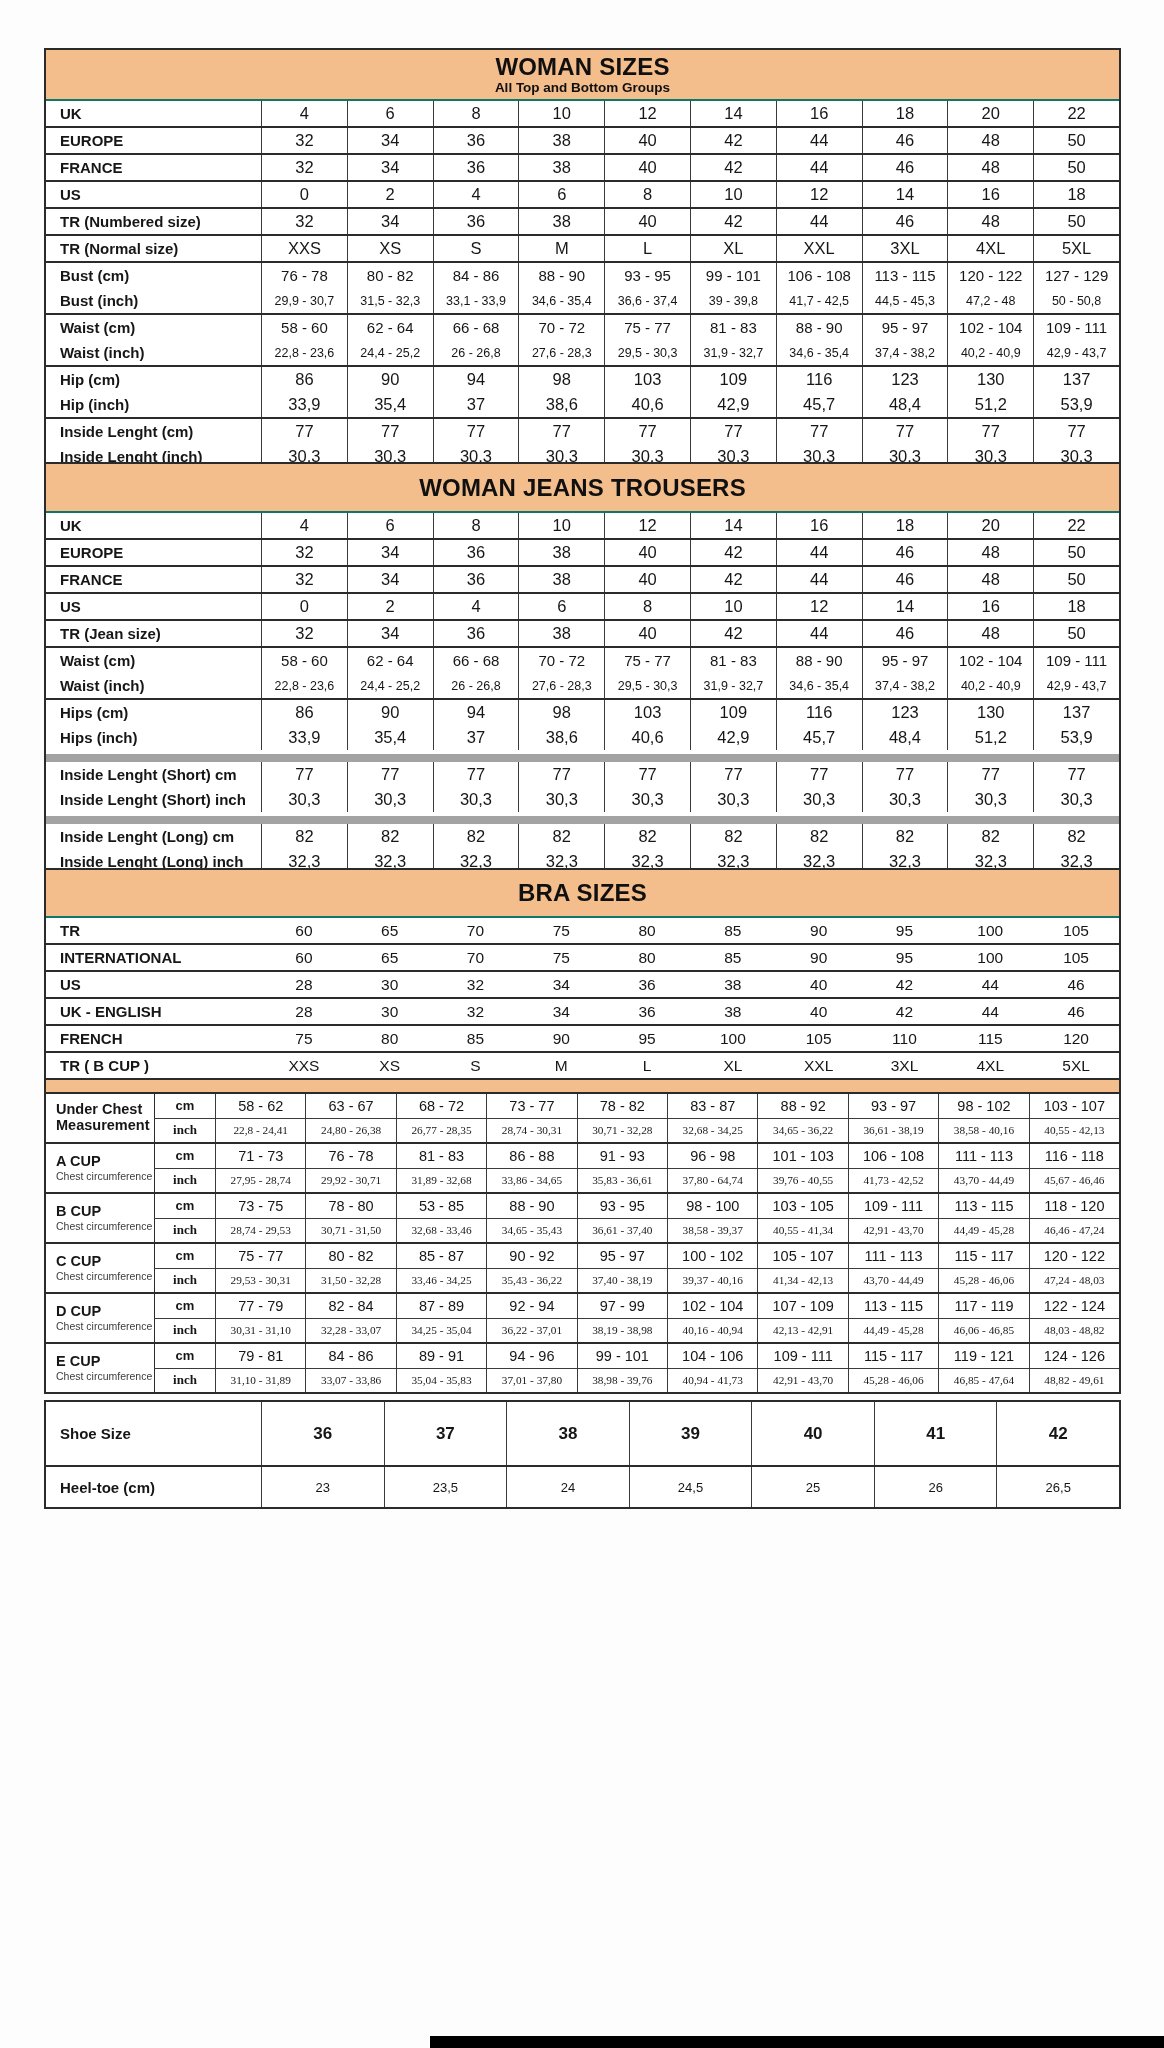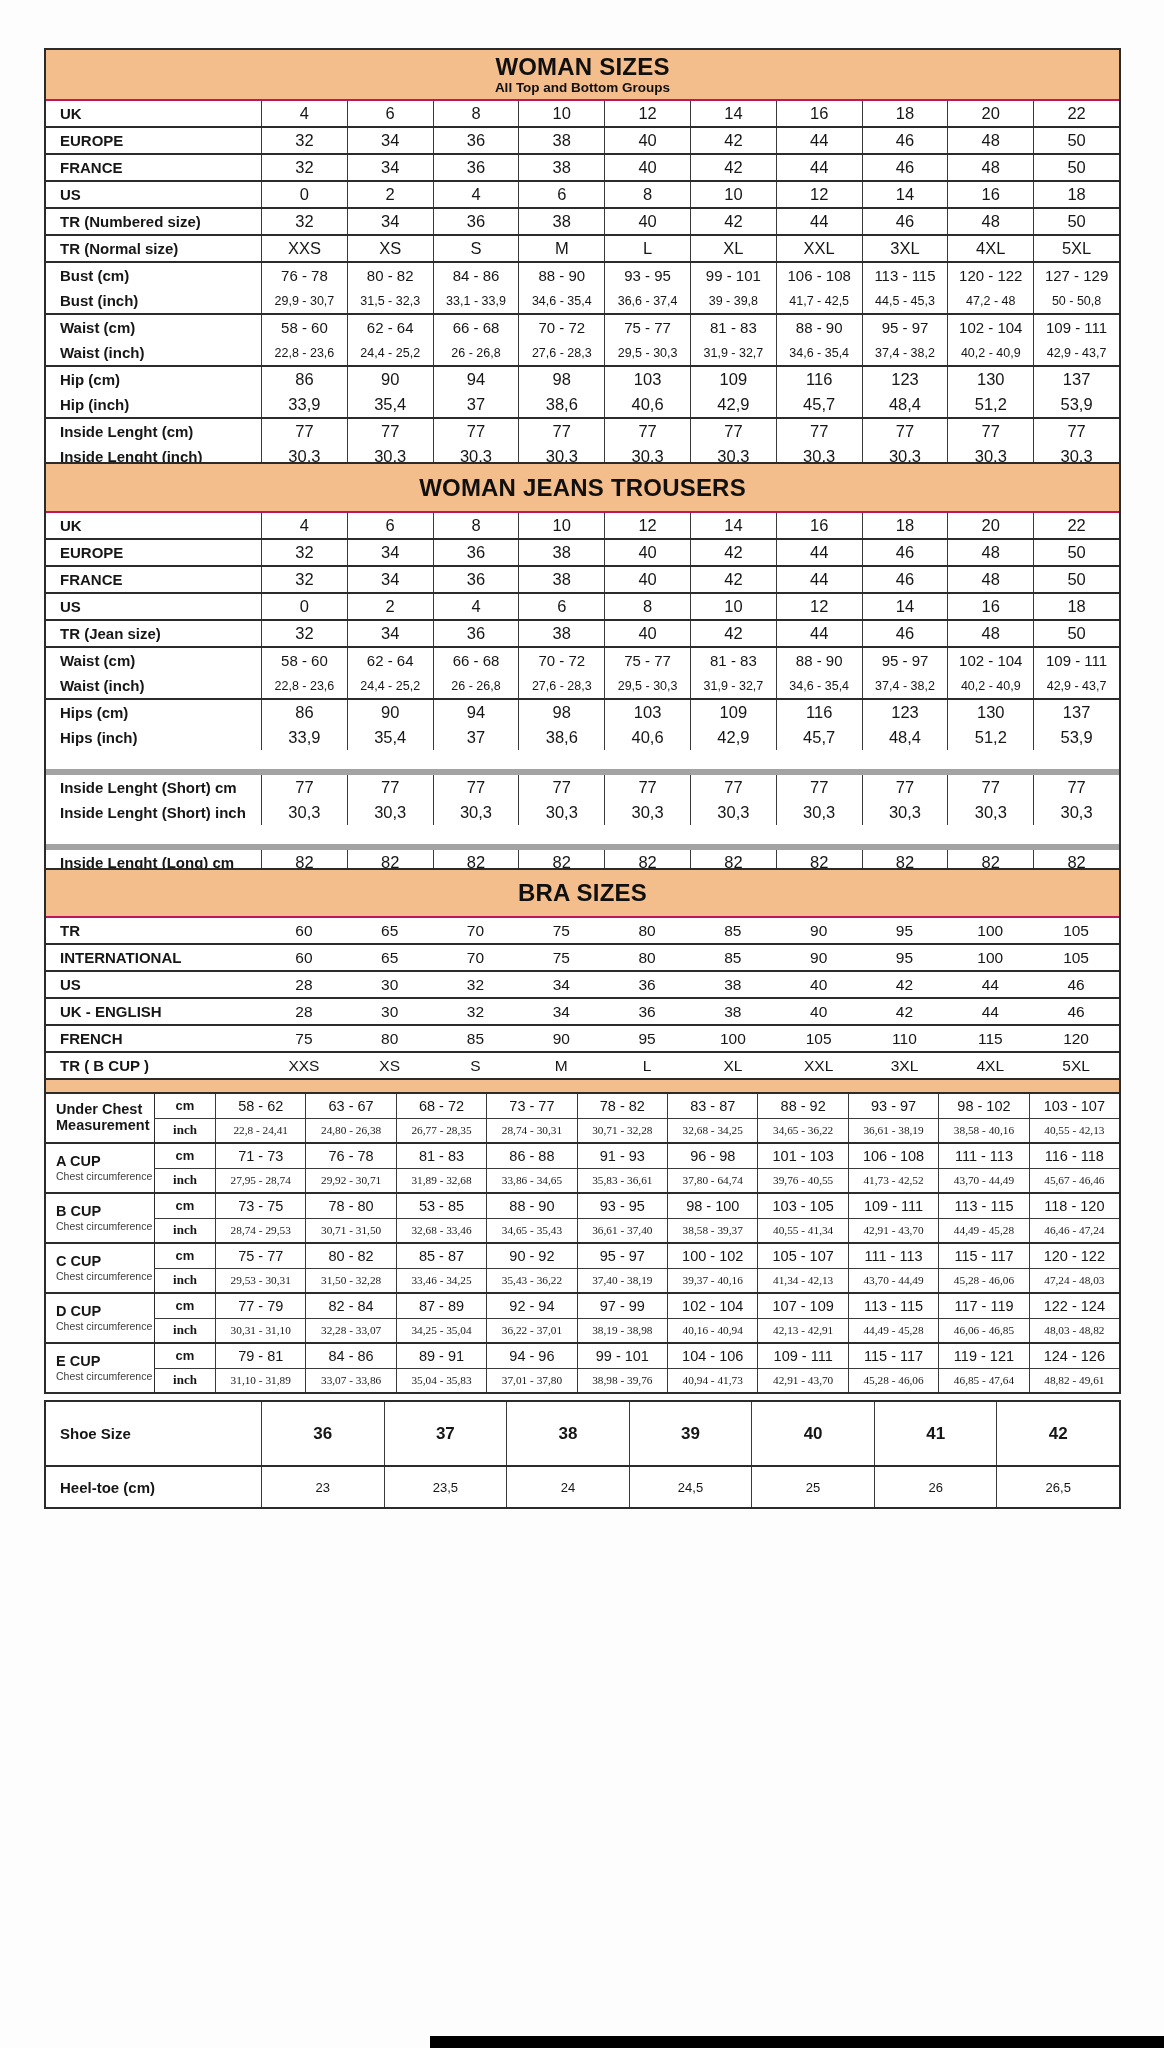--- a/index.html
+++ b/index.html
@@ -1,29 +1,29 @@
 <!DOCTYPE html>
 <html><head>
 <meta charset="utf-8">
 <style>
   html,body{margin:0;padding:0;background:#ffffff;}
   .page{position:relative;width:1164px;height:2048px;background:#fdfdfd;overflow:hidden;
         font-family:"Liberation Sans", sans-serif;color:#161616;}
   .tbl{position:absolute;left:44px;width:1077px;border:2px solid #2b2b2b;background:#fff;box-sizing:border-box;}
   #t0{top:48px;} #t1{top:462px;} #t2{top:868px;} #t3{top:1400px;}
 
-  .tbl-head{background:#f4bd8c;border-bottom:2px solid #be185d;display:flex;flex-direction:column;
+  .tbl-head{background:#f4bd8c;border-bottom:2px solid #0f766e;display:flex;flex-direction:column;
             justify-content:center;align-items:center;}
   #t0 .tbl-head{height:49px;} #t1 .tbl-head{height:47px;} #t2 .tbl-head{height:46px;} #t3 .tbl-head{height:38px;}
   .tbl-title{font-size:24px;font-weight:700;line-height:1.05;letter-spacing:.2px;color:#101010;}
   #t3 .tbl-title{font-size:22px;}
   .tbl-sub{font-size:13.5px;font-weight:700;margin-top:1px;color:#101010;}
 
   .grp + .grp{border-top:2px solid #2b2b2b;}
-  .grp.gap{margin-top:19px;border-top:6px solid #a3a3a3;}
+  .grp.gap{margin-top:4px;border-top:8px solid #a3a3a3;}
   .row{display:flex;height:25px;align-items:stretch;}
   #t3 .row.tall{height:63px;} #t3 .row.short{height:40px;}
   .lbl{width:215px;flex:none;display:flex;align-items:center;padding-left:14px;box-sizing:border-box;
        font-weight:700;font-size:15px;white-space:nowrap;}
   .cell{flex:1;display:flex;align-items:center;justify-content:center;border-left:1.4px solid #3a3a3a;
         font-size:16px;white-space:nowrap;}
   .cell.lg{font-size:16.5px;} .cell.md{font-size:15px;} .cell.sm{font-size:12.5px;}
   #t3 .cell.b{font-weight:700;font-size:17px;} #t3 .row.short .cell{font-size:13px;}
 
   

